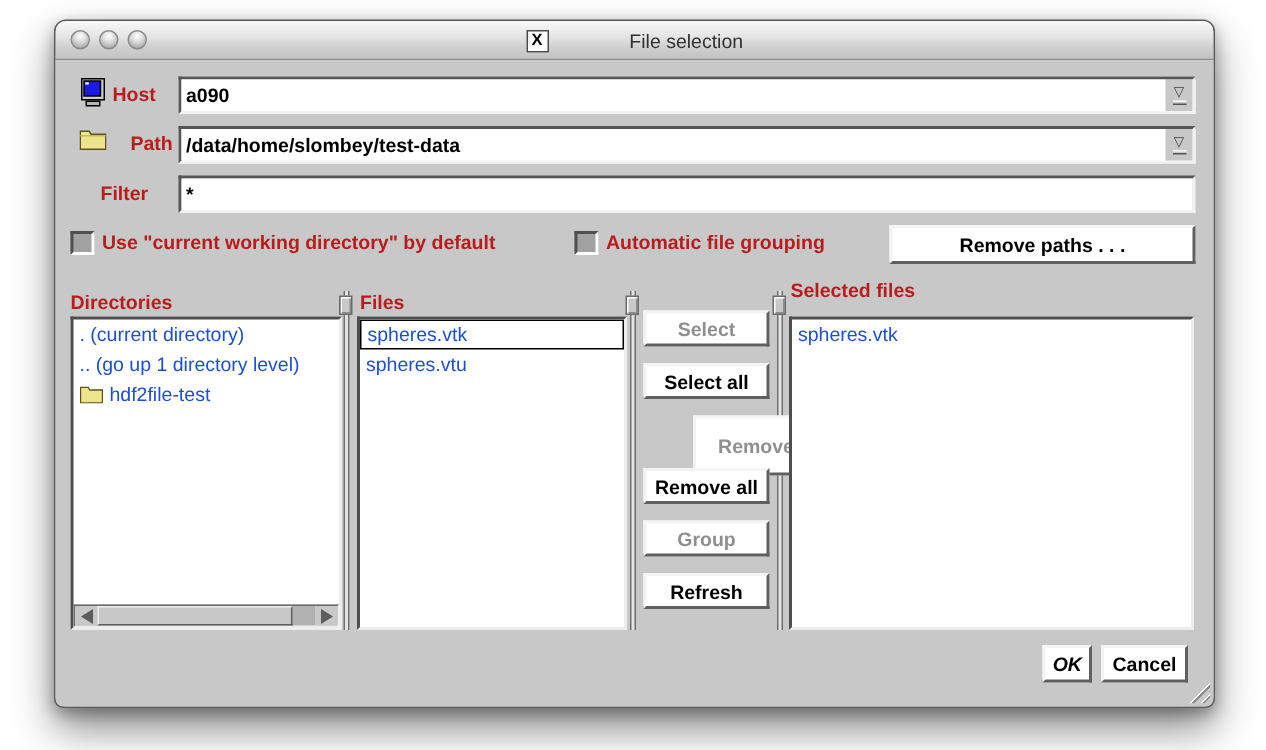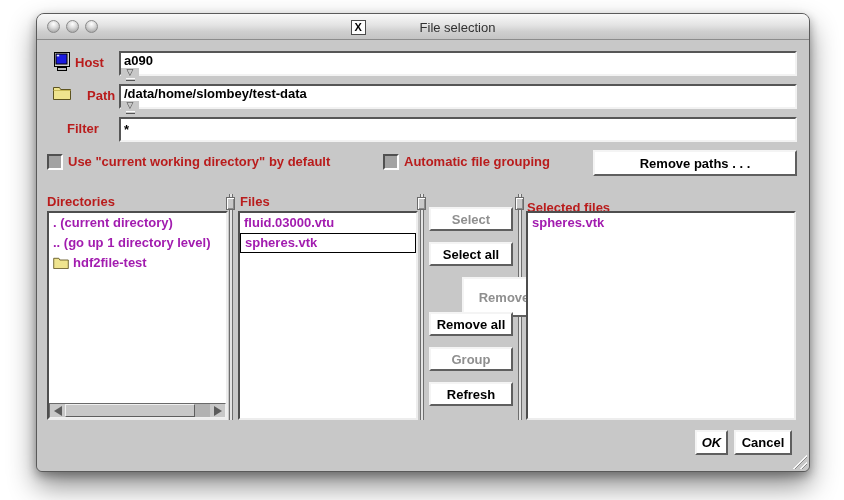--- a/index.html
+++ b/index.html
@@ -22,41 +22,41 @@
   .x11-icon{width:15px;height:15px;background:#fdfdfd;border:1px solid #4a4a4a;
     display:flex;align-items:center;justify-content:center;
     font-weight:bold;font-size:11px;color:#000;line-height:1;}
   .title-text{font-size:13px;color:#313131;margin-left:48px;}
 
   .body{position:absolute;left:0;top:26px;right:0;bottom:0;background:#c8c8c8;border-radius:0 0 6px 6px;}
 
   
   .lbl{position:absolute;font-weight:bold;font-size:13px;color:#b91c1c;line-height:20px;white-space:nowrap;}
   .sunken{border:2px solid;border-color:#565656 #f2f2f2 #f2f2f2 #565656;background:#fff;}
-  .combo{position:absolute;display:flex;align-items:stretch;height:25px;flex-direction:column;}
+  .combo{position:absolute;display:flex;align-items:stretch;height:25px;}
   .combo input,.plain-input{flex:1;border:none;outline:none;background:#fff;
     font-family:inherit;font-weight:bold;font-size:13px;color:#000;padding:0 3px;min-width:0;}
   .arrow-box{width:18px;background:#c8c8c8;display:flex;flex-direction:column;
     align-items:center;justify-content:center;gap:1px;}
   .arrow-box .tri{font-size:9px;line-height:9px;color:#3c3c3c;}
   .arrow-box .dash{width:9px;height:3px;background:#c8c8c8;
     border-top:1px solid #fafafa;border-bottom:1px solid #555;}
 
   .checkbox{position:absolute;width:16px;height:16px;background:#a2a2a2;
     border:2px solid;border-color:#505050 #fdfdfd #fdfdfd #505050;}
 
   .push-btn{position:absolute;background:#ffffff;border:2px solid;
     border-color:#f4f4f4 #5f5f5f #5f5f5f #f4f4f4;
     font-family:inherit;font-weight:bold;font-size:13px;color:#000;
     display:flex;align-items:center;justify-content:center;padding:0;cursor:default;}
   .push-btn.disabled{color:#8f8f8f;}
 
   .list{position:absolute;background:#fff;border:2px solid;
     border-color:#4e4e4e #ededed #ededed #4e4e4e;overflow:hidden;}
-  .list-row{height:20px;line-height:20px;font-weight:bold;font-size:13px;color:#a21caf;
+  .list-row{height:20px;line-height:20px;font-weight:normal;font-size:13px;color:#1d4ed8;
     padding:0 2px 0 4px;white-space:nowrap;overflow:hidden;display:flex;align-items:center;gap:4px;}
   .list-row.focused{border:1px solid #000;line-height:18px;height:20px;}
 
   .col-grip{position:absolute;width:9px;height:13px;background:#c8c8c8;
     border:1px solid #6a6a6a;box-shadow:inset 1px 1px 0 #fff,inset -1px -1px 0 #8a8a8a;}
   .groove{position:absolute;width:4px;background:#e4e4e4;
     border-left:1px solid #6e6e6e;border-right:1px solid #6e6e6e;}
 
   
   .hscroll{position:absolute;left:0;right:0;bottom:0;height:15px;background:#b2b2b2;
@@ -132,21 +132,21 @@
     </div>
 
     <div class="checkbox" style="left:10px;top:114px;"></div>
     <div class="lbl" style="left:31px;top:112px;">Use "current working directory" by default</div>
     <div class="checkbox" style="left:346px;top:114px;"></div>
     <div class="lbl" style="left:367px;top:112px;">Automatic file grouping</div>
     <button class="push-btn" style="left:556px;top:110px;width:204px;height:26px;">Remove paths . . .</button>
 
     <div class="lbl" style="left:10px;top:152px;">Directories</div>
     <div class="lbl" style="left:203px;top:152px;">Files</div>
-    <div class="lbl" style="left:490px;top:158px;text-align:right;">Selected files</div>
+    <div class="lbl" style="left:490px;top:144px;text-align:right;">Selected files</div>
 
     <div class="groove" style="left:192px;top:154px;height:226px;"></div>
     <div class="col-grip" style="left:189px;top:157px;"></div>
     <div class="groove" style="left:383px;top:154px;height:226px;"></div>
     <div class="col-grip" style="left:380px;top:157px;"></div>
     <div class="groove" style="left:481px;top:154px;height:226px;"></div>
     <div class="col-grip" style="left:478px;top:157px;"></div>
 
     <div class="list" style="left:10px;top:171px;width:181px;height:209px;">
       <div class="list-row">
@@ -168,25 +168,25 @@
           <span class="tri-l"></span>
         </div>
         <div class="hs-thumb"></div>
         <div class="hs-btn hs-right">
           <span class="tri-r"></span>
         </div>
       </div>
     </div>
 
     <div class="list" style="left:201px;top:171px;width:180px;height:209px;">
-      <div class="list-row">
-        <span>fluid.03000.vtu</span>
-      </div>
       <div class="list-row focused">
         <span>spheres.vtk</span>
+      </div>
+      <div class="list-row">
+        <span>spheres.vtu</span>
       </div>
     </div>
 
     <button class="push-btn" style="left:392px;top:202px;width:84px;height:24px;">Select all</button>
     <button class="push-btn disabled" style="left:392px;top:167px;width:84px;height:24px;">Select</button>
     <button class="push-btn disabled" style="left:392px;top:237px;width:84px;height:40px;margin-left:33px;">Remove</button>
     <button class="push-btn" style="left:392px;top:272px;width:84px;height:24px;">Remove all</button>
     <button class="push-btn disabled" style="left:392px;top:307px;width:84px;height:24px;">Group</button>
     <button class="push-btn" style="left:392px;top:342px;width:84px;height:24px;">Refresh</button>
 

